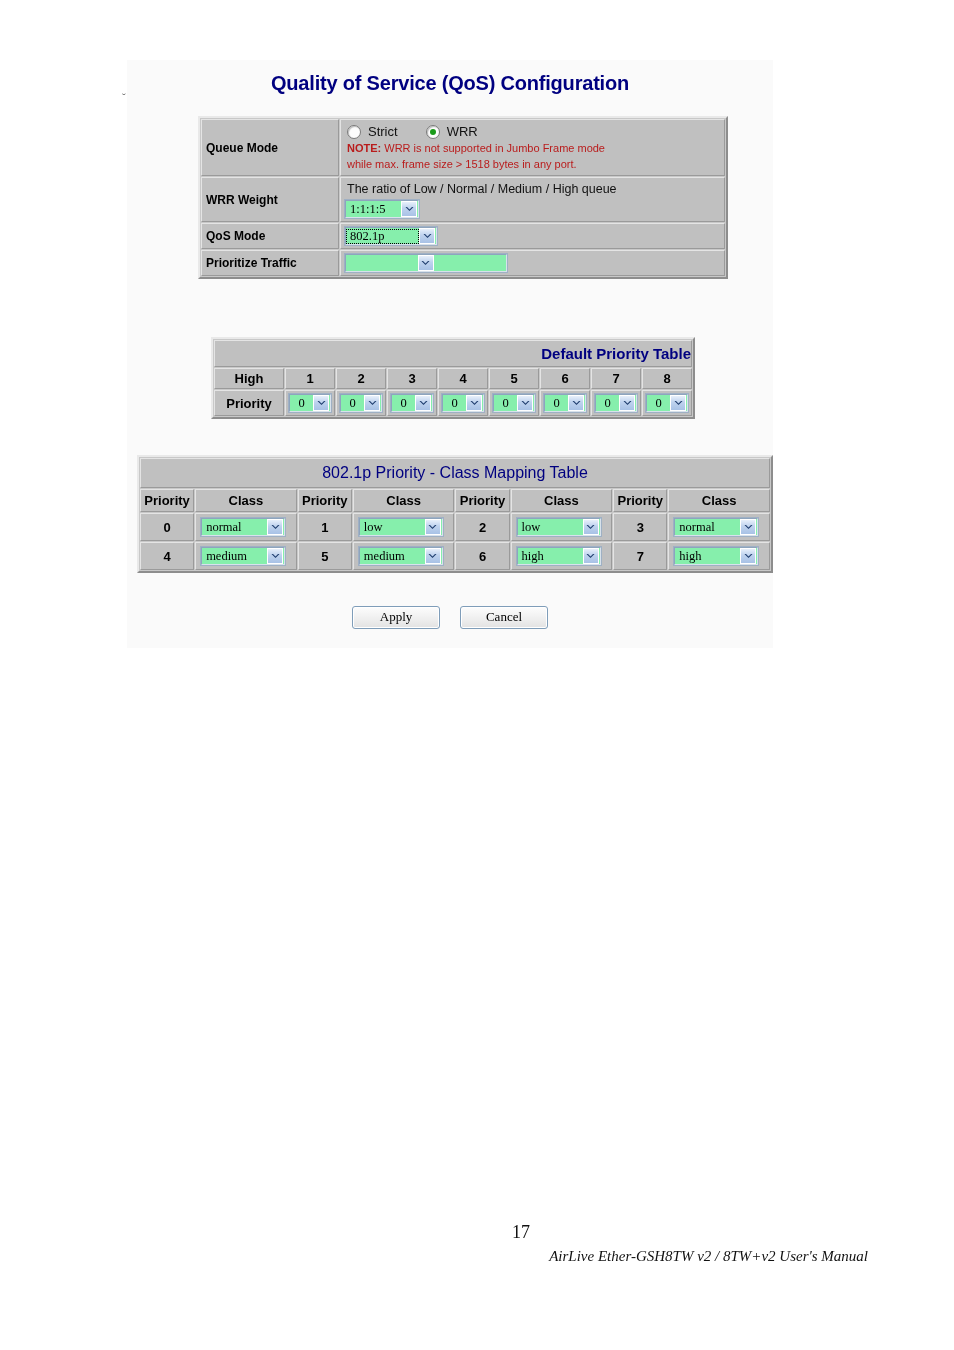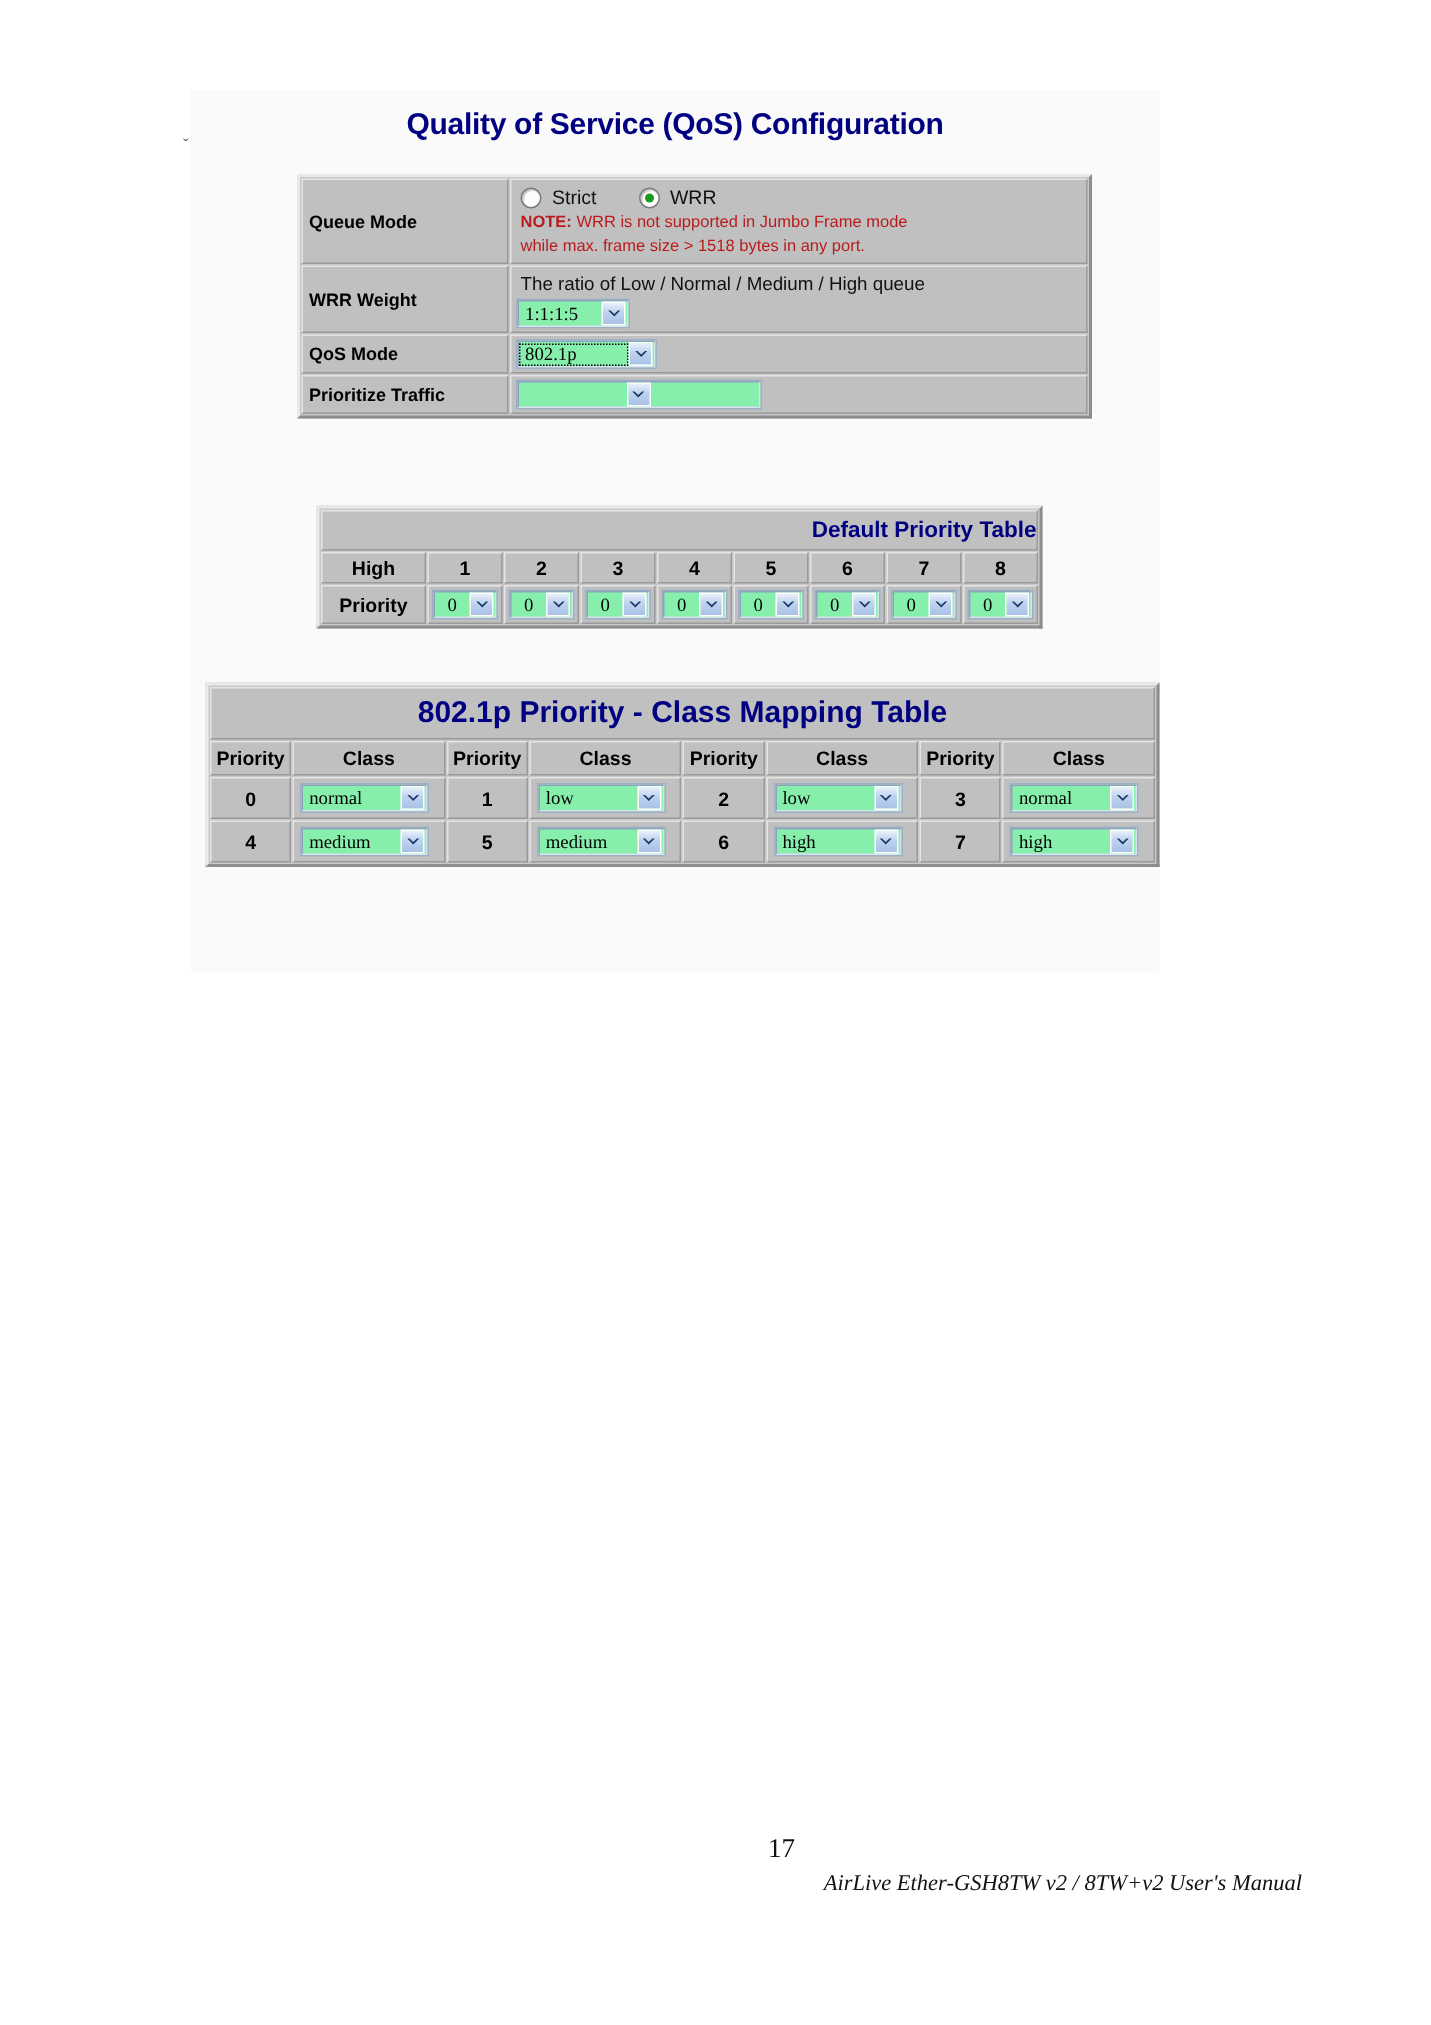--- a/index.html
+++ b/index.html
@@ -209,22 +209,22 @@
 
   
   #mapping-table {
     position: absolute;
     left: 10px;
     top: 395px;
   }
   #mapping-table .caption-cell {
     text-align: center;
     color: #000080;
-    font-weight: bold;
-    font-size: 20px;
+    font-weight: normal;
+    font-size: 16px;
     padding: 5px 0 5px 0;
   }
   #mapping-table .hdr {
     text-align: center;
     font-weight: bold;
     font-size: 13px;
     padding: 3px 0;
   }
   #mapping-table .pcell {
     text-align: center;
@@ -530,17 +530,21 @@
               <span class="arrow">
                 <svg width="9" height="6" viewBox="0 0 9 6">
                   <path d="M0.5 1 L4.5 5 L8.5 1 L7 1 L4.5 3.4 L2 1 Z" fill="#1b3a6b"></path>
                 </svg>
               </span>
             </span></td>
         </tr>
       </tbody>
   </table>
 
+  <div id="button-row">
+    <div class="btn">Apply</div>
+    <div class="btn">Cancel</div>
+  </div>
 
 </div>
 
 <div id="page-number">17</div>
 <div id="manual-footer">AirLive Ether-GSH8TW v2 / 8TW+v2 User's Manual</div>
 
 </body></html>

